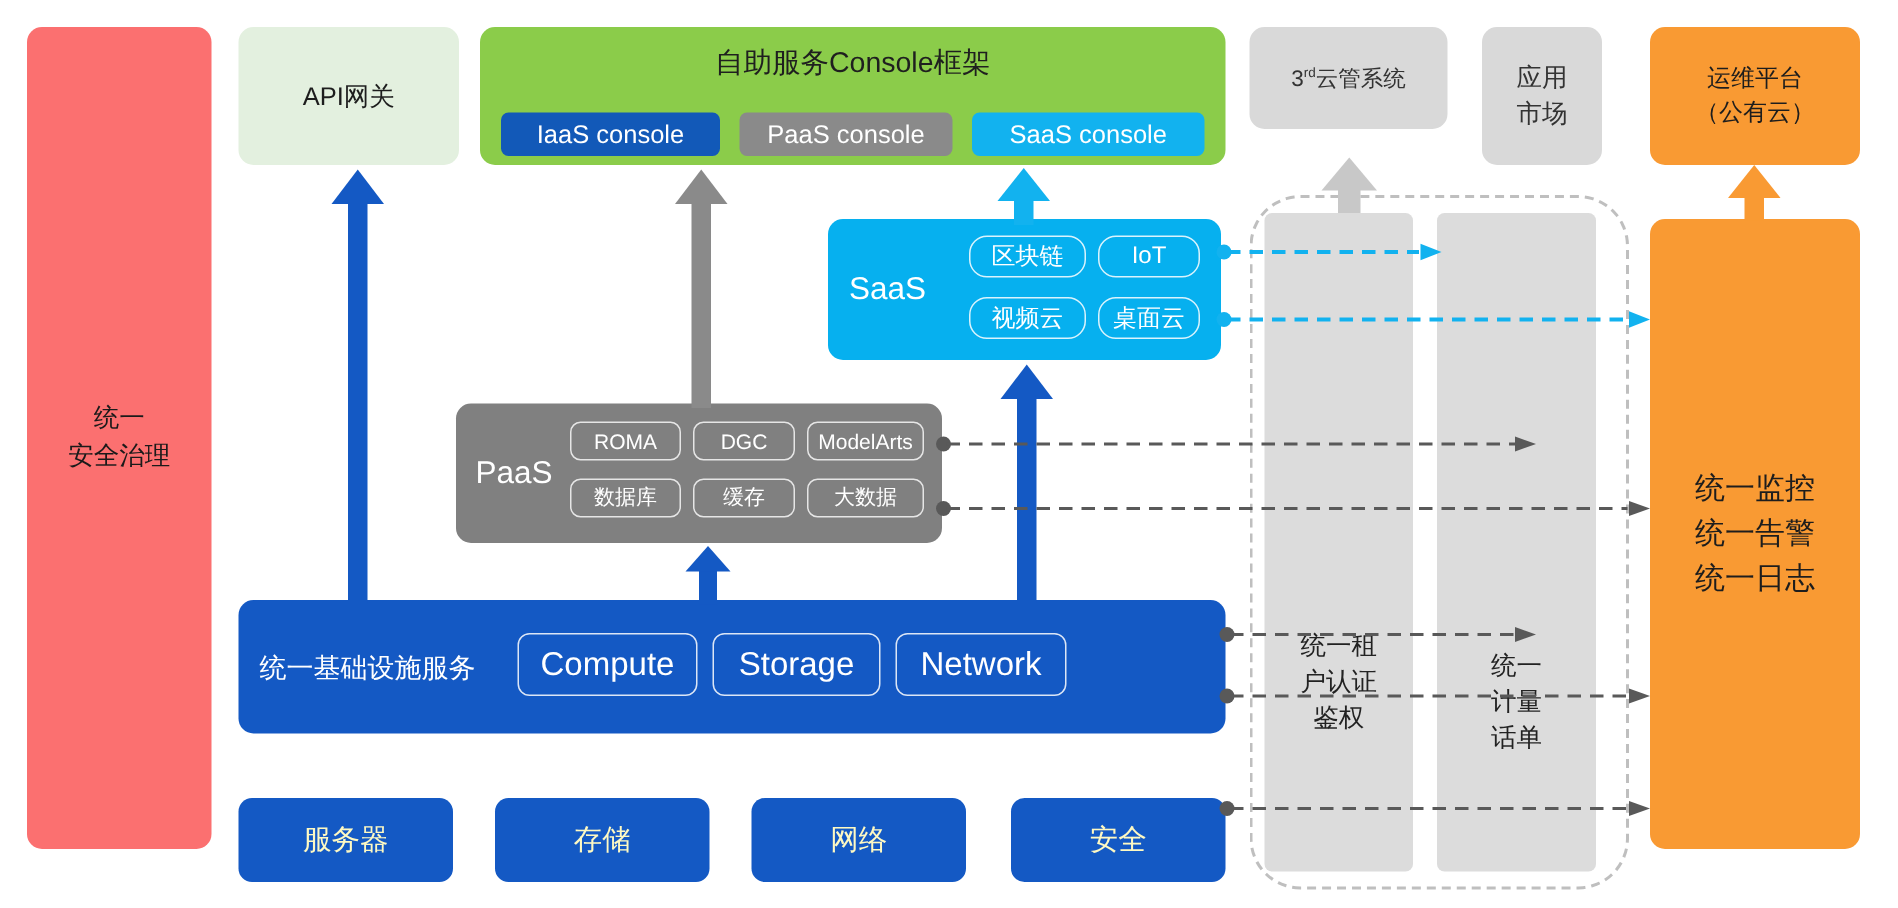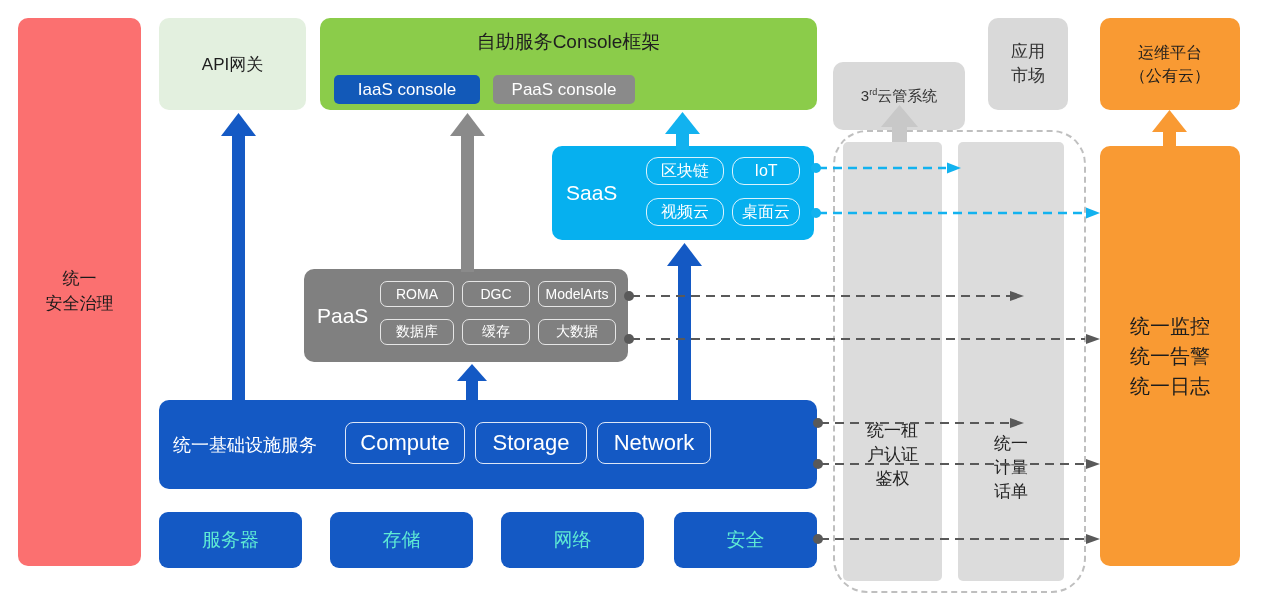--- a/index.html
+++ b/index.html
@@ -45,21 +45,21 @@
     border-radius:5px;display:flex;align-items:center;justify-content:center;
     font-size:17px;color:#ffffff;padding:0 10px;box-sizing:border-box;
   }
   #console-iaas{left:14px;width:146px;background:#1259b8;}
   #console-paas{left:173px;width:142px;background:#8a8a8a;}
   #console-saas{left:328px;width:155px;background:#12b2ef;}
 
   
   #third-party{
     left:833px;top:18px;width:132px;height:68px;
-    background:#d9d9d9;border-radius:10px;color:#333;font-size:15px;margin-top:44px;
+    background:#d9d9d9;border-radius:10px;color:#333;font-size:15px;
   }
   #third-party sup{font-size:9px;vertical-align:super;}
   #app-market{
     left:988px;top:18px;width:80px;height:92px;
     background:#d9d9d9;border-radius:10px;color:#333;font-size:17px;line-height:1.4;
   }
 
   
   #ops-top{
     left:1100px;top:18px;width:140px;height:92px;
@@ -119,22 +119,22 @@
     display:flex;align-items:center;justify-content:center;
     color:#fff;font-size:22px;box-sizing:border-box;
   }
   #iaas-p0{left:186px;width:120px;}
   #iaas-p1{left:316px;width:112px;}
   #iaas-p2{left:438px;width:114px;}
   #iaas-p3{left:562px;width:90px;}
 
   
   .bottom-box{
-    top:512px;height:56px;background:#1459c4;border-radius:9px;
-    color:#5eead4;font-size:19px;
+    top:532px;height:56px;background:#1459c4;border-radius:9px;
+    color:#fef9c3;font-size:19px;
   }
   #bot0{left:159px;width:143px;}
   #bot1{left:330px;width:143px;}
   #bot2{left:501px;width:143px;}
   #bot3{left:674px;width:143px;}
 
   
   #dashed-container{
     position:absolute;left:833px;top:130px;width:253px;height:463px;
     border:2.5px dashed #bfbfbf;border-radius:34px;box-sizing:border-box;
@@ -168,20 +168,21 @@
   </div>
 
   <div class="box" id="api-gateway">
     <span>API网关</span>
   </div>
 
   <div class="box" id="console-frame">
     <div id="console-title">自助服务Console框架</div>
     <div class="console-pill" id="console-iaas">IaaS console</div>
     <div class="console-pill" id="console-paas">PaaS console</div>
+    <div class="console-pill" id="console-saas">SaaS console</div>
   </div>
 
   <div class="box" id="third-party">
     <span><span>3</span><sup>rd</sup><span>云管系统</span></span>
   </div>
 
   <div class="box" id="app-market">
     <span style="white-space:pre-line">应用
 市场</span>
   </div>

